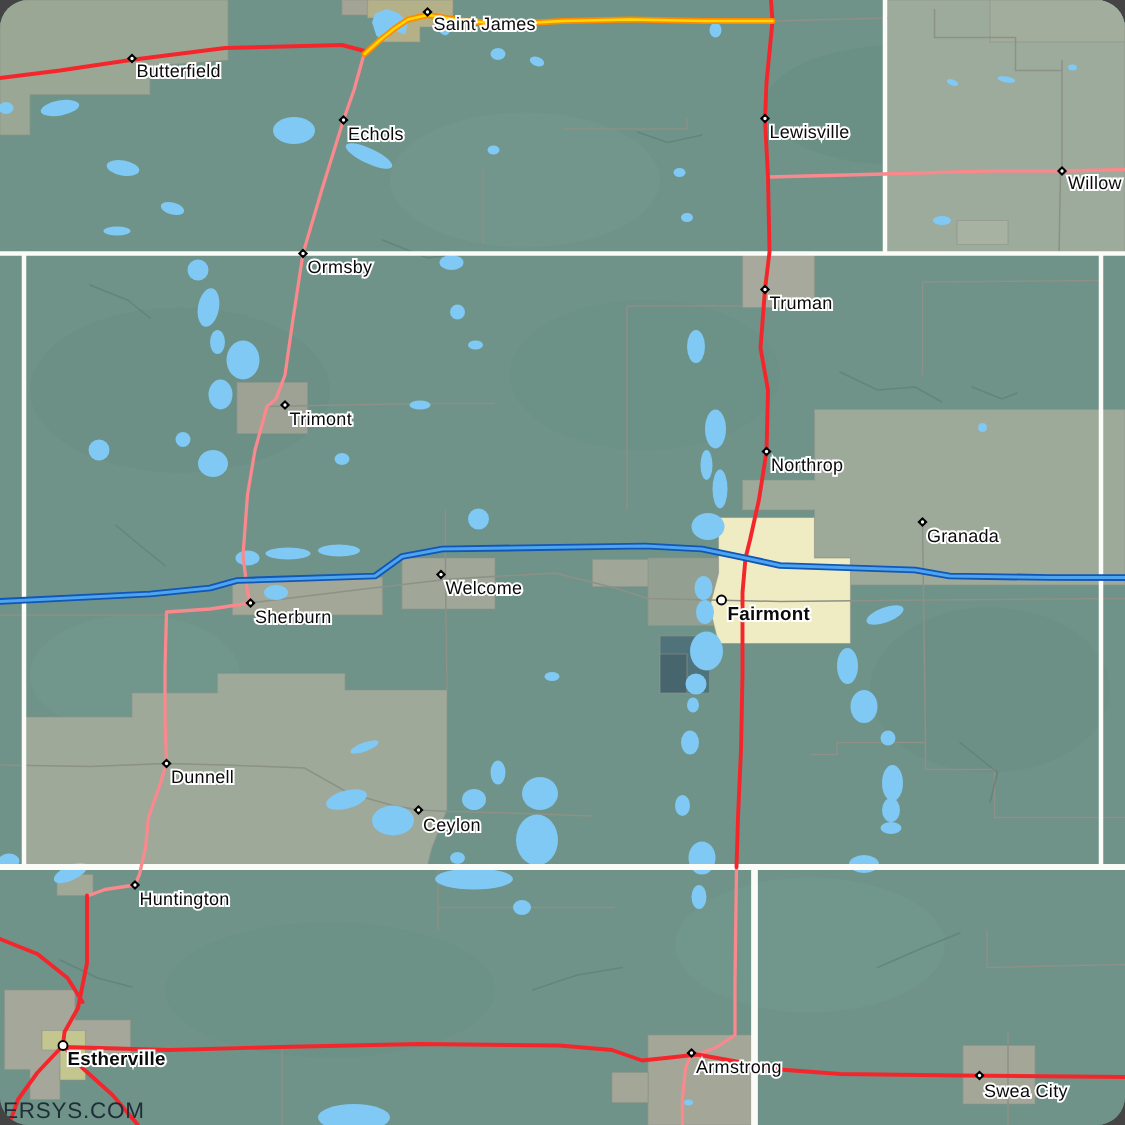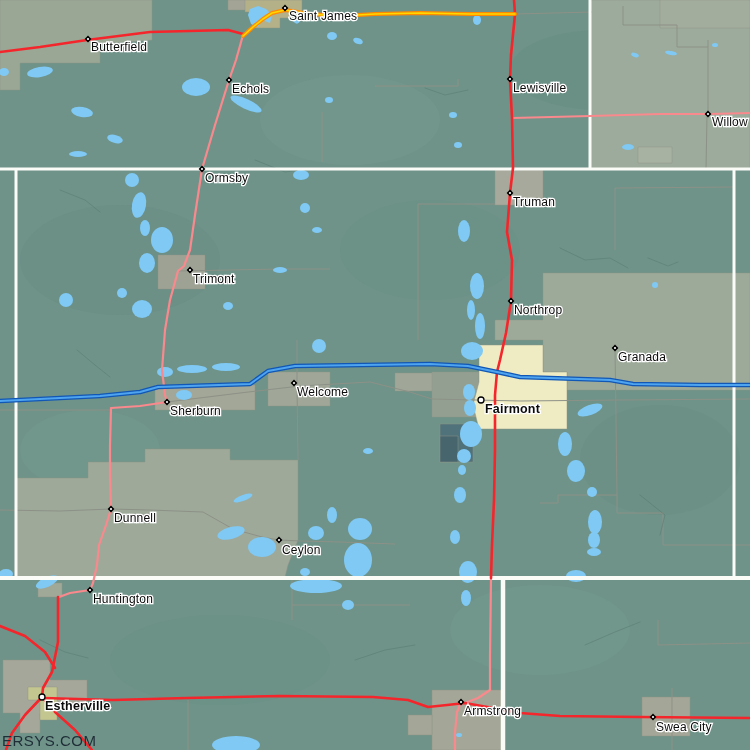--- a/index.html
+++ b/index.html
@@ -1,17 +1,17 @@
 <!DOCTYPE html>
 <html><head>
 <meta charset="utf-8">
 <style>
   html,body{margin:0;padding:0;background:#444;}
   .map-viewport{position:relative;width:750px;height:750px;overflow:hidden;background:#6f9389;
-    font-family:"Liberation Sans",sans-serif;}
+    font-family:"Liberation Sans",sans-serif;border-radius:19px;}
   svg{display:block;}
   .town-label{font:12px "Liberation Sans",sans-serif;fill:#0a0a0a;stroke:#ffffff;stroke-width:2.6px;
     paint-order:stroke;letter-spacing:0.2px;}
   .town-label.bold{font-weight:bold;font-size:12.5px;}
   .watermark{position:absolute;left:2px;bottom:1px;font:15px "Liberation Sans",sans-serif;
     color:#1f2d36;letter-spacing:0.5px;text-align:center;}
 </style>
 </head>
 <body>
 

